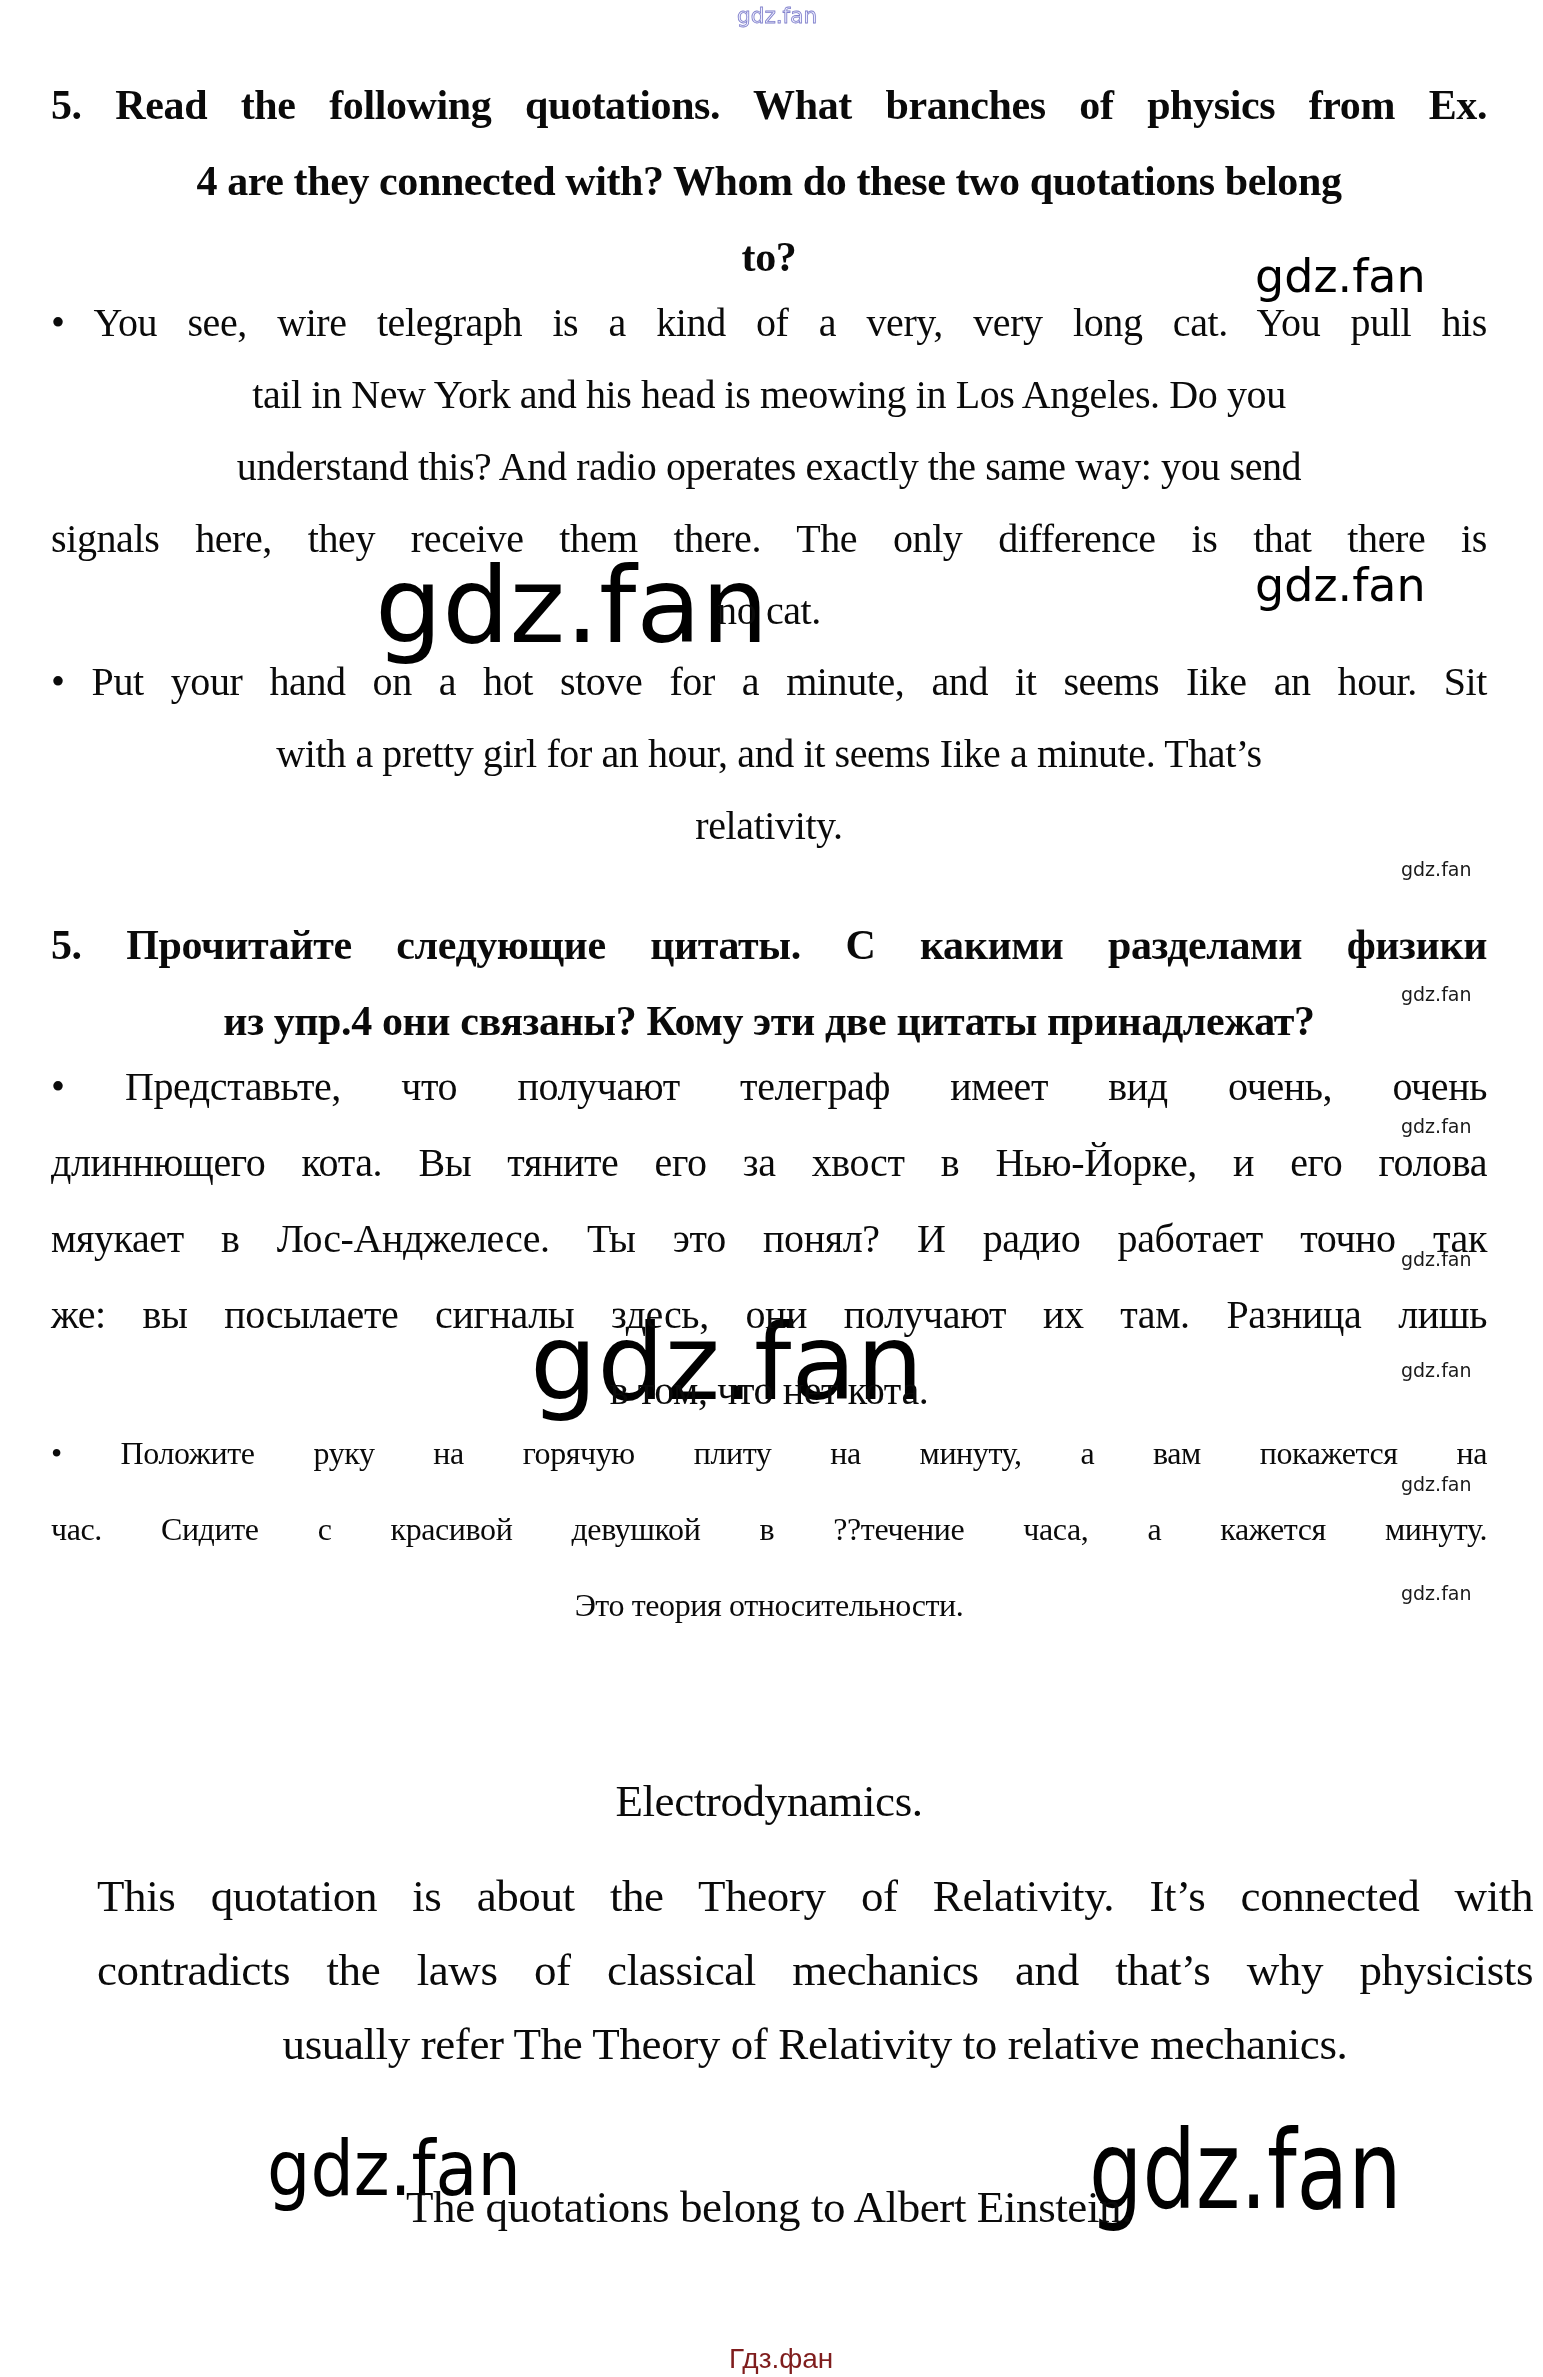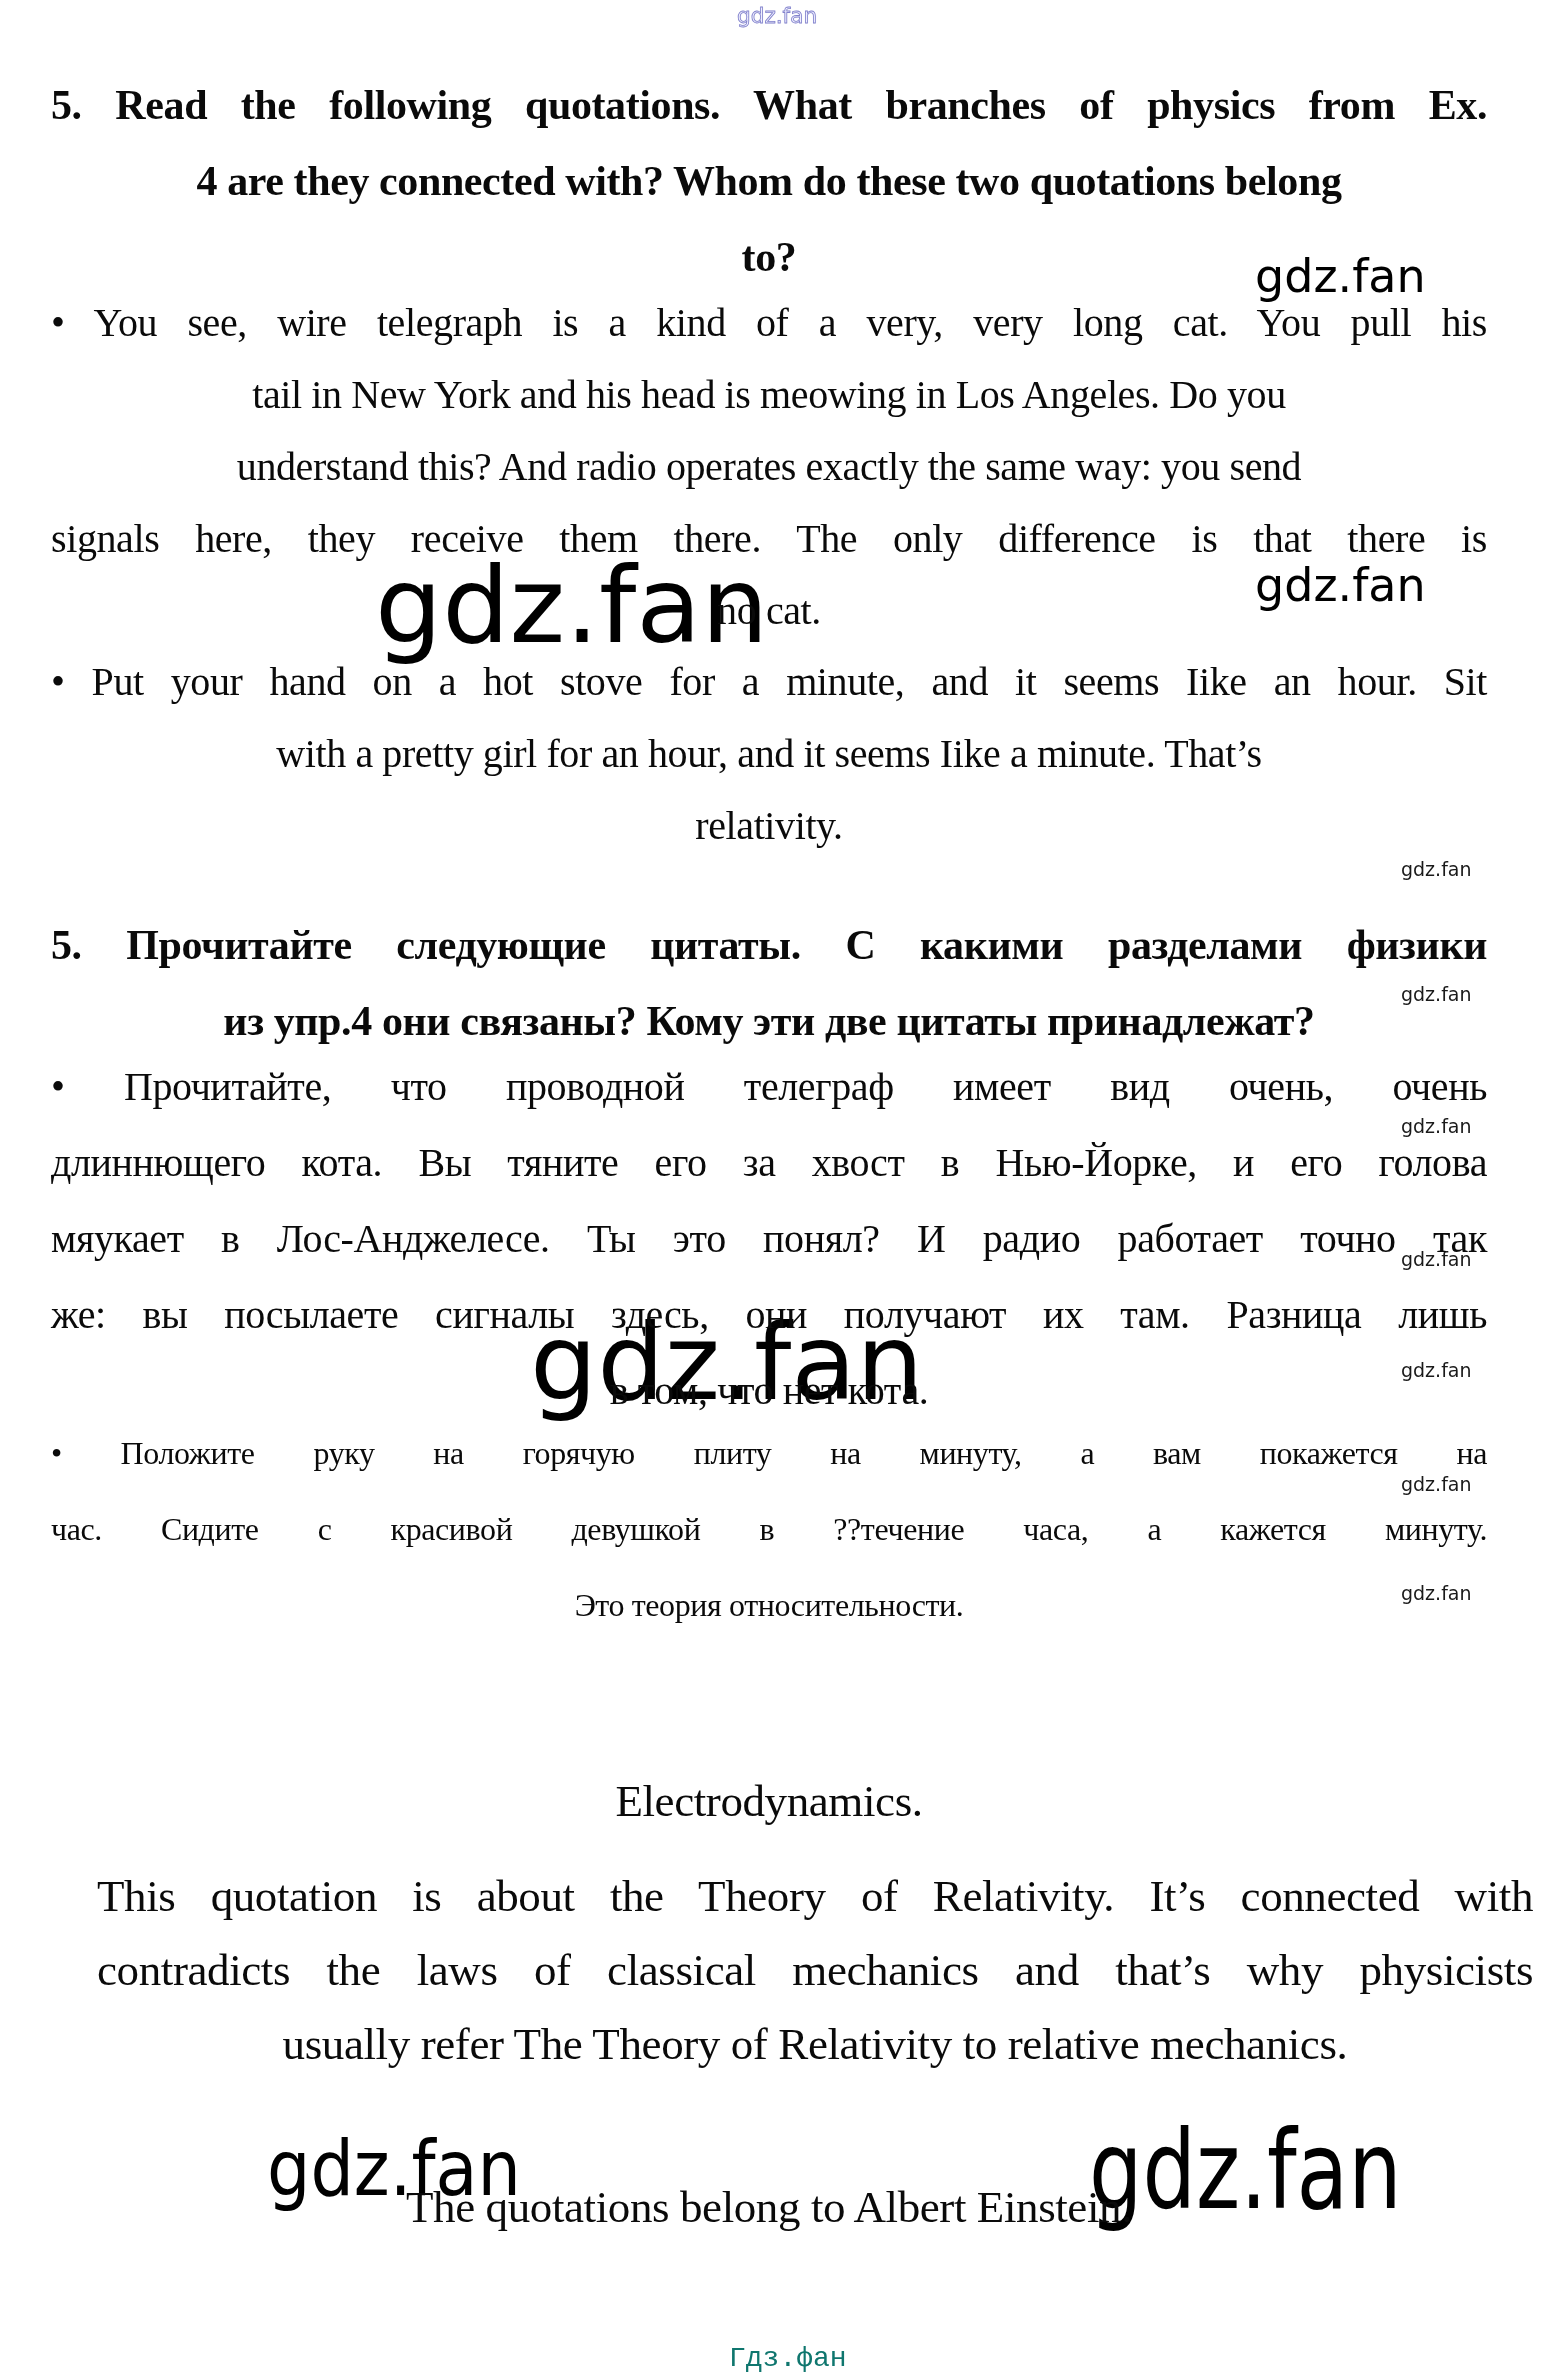--- a/index.html
+++ b/index.html
@@ -37,22 +37,22 @@
   .wm-c{left:375px;top:553px;font-size:106px;}
   .wm-d{left:1255px;top:562px;font-size:46px;}
   .wm-e{left:530px;top:1310px;font-size:106px;}
   .wm-g{left:267px;top:2131px;font-size:76px;transform:scaleX(0.9);}
   .wm-h{left:1089px;top:2117px;font-size:108px;transform:scaleX(0.78);}
   .wm-tiny{left:1401px;font-size:19px;color:#1a1a1a;}
   .t1{top:860px;} .t2{top:985px;} .t3{top:1117px;} .t4{top:1250px;}
   .t5{top:1361px;} .t6{top:1475px;} .t7{top:1584px;}
   .footer-site{
     position:absolute;left:729px;top:2345px;
-    font-family:Liberation Mono, monospace;
-    font-size:28px;color:#0f766e;line-height:1;
+    font-family:Liberation Sans, sans-serif;
+    font-size:28px;color:#7f1d1d;line-height:1;
   }
 </style>
 </head>
 <body>
 
 <div id="page">
 
   <span class="wm wm-top">gdz.fan</span>
   <span class="wm wm-b">gdz.fan</span>
   <span class="wm wm-c">gdz.fan</span>
@@ -87,21 +87,21 @@
     <span class="ln">with a pretty girl for an hour, and it seems Iike a minute. That’s</span>
     <span class="ln">relativity.</span>
   </div>
 
   <div class="block heading ru-heading">
     <span class="ln jl">5. Прочитайте следующие цитаты. С какими разделами физики</span>
     <span class="ln">из упр.4 они связаны? Кому эти две цитаты принадлежат?</span>
   </div>
 
   <div class="block ru-quote1">
-    <span class="ln jl">• Прочитайте, что проводной телеграф имеет вид очень, очень</span>
+    <span class="ln jl">• Представьте, что получают телеграф имеет вид очень, очень</span>
     <span class="ln jl">длиннющего кота. Вы тяните его за хвост в Нью-Йорке, и его голова</span>
     <span class="ln jl">мяукает в Лос-Анджелесе. Ты это понял? И радио работает точно так</span>
     <span class="ln jl">же: вы посылаете сигналы здесь, они получают их там. Разница лишь</span>
     <span class="ln">в том, что нет кота.</span>
   </div>
 
   <div class="block ru-quote2">
     <span class="ln jl">• Положите руку на горячую плиту на минуту, а вам покажется на</span>
     <span class="ln jl">час. Сидите с красивой девушкой в ??течение часа, а кажется минуту.</span>
     <span class="ln">Это теория относительности.</span>

